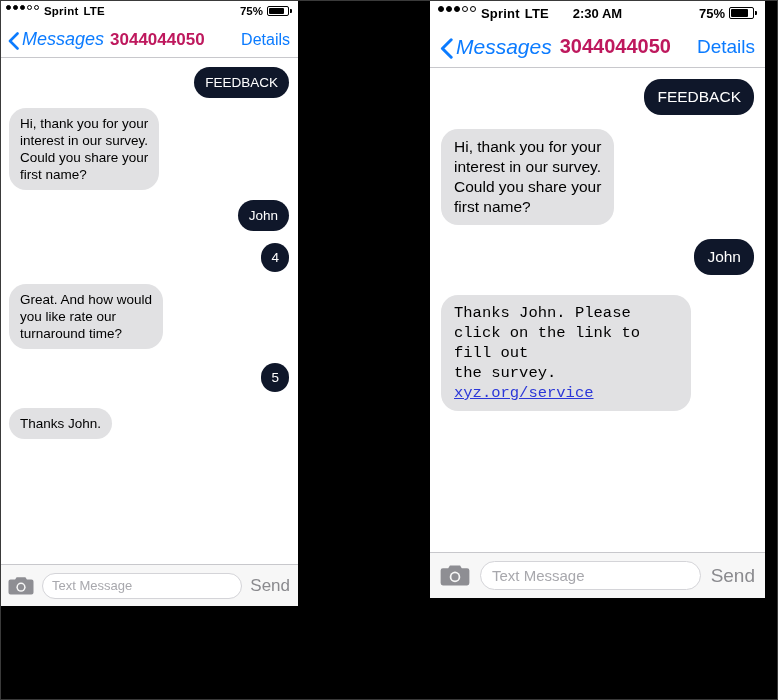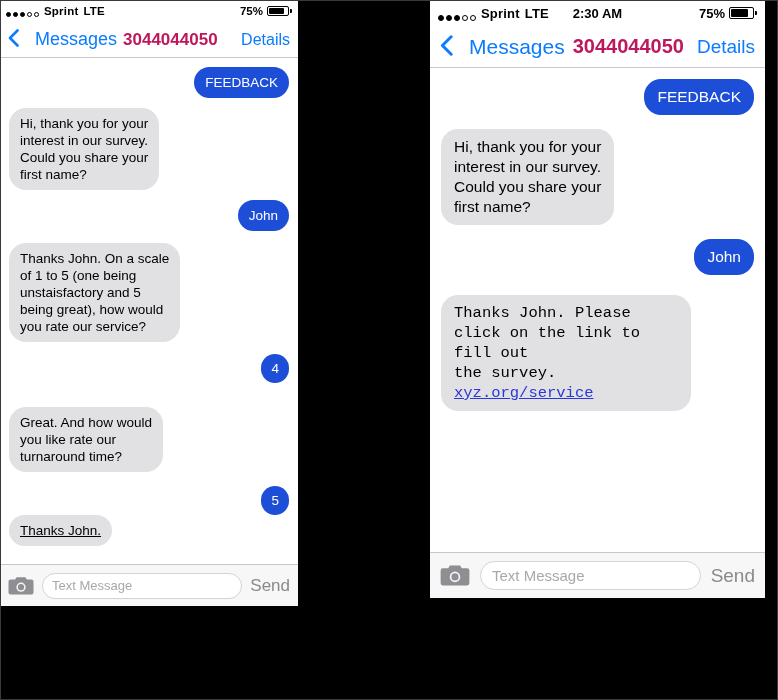--- a/index.html
+++ b/index.html
@@ -38,21 +38,21 @@
     align-items: center;
     flex: none;
     background: #ffffff;
     color: #000000;
     font-weight: bold;
     position: relative;
   }
   #phone-left  .status-bar { height: 22px; padding: 0 6px; font-size: 11.5px; }
   #phone-right .status-bar { height: 26px; padding: 0 8px; font-size: 13px; }
 
-  .sb-left  { display: flex; align-items: flex-end; gap: 5px; }
+  .sb-left  { display: flex; align-items: flex-start; gap: 5px; }
   .sb-right { display: flex; align-items: center; gap: 4px; margin-left: auto; }
 
   .dots { display: flex; align-items: center; gap: 2px; }
   .dot { border-radius: 50%; border: 1px solid #000; }
   #phone-left  .dot { width: 5px; height: 5px; }
   #phone-right .dot { width: 6px; height: 6px; }
   .dot.filled { background: #000; }
   .dot.hollow { background: #fff; }
 
   .carrier, .lte { font-weight: bold; letter-spacing: 0.2px; }
@@ -90,24 +90,25 @@
     align-items: center;
     background: #ffffff;
     border-bottom: 1px solid #c8c8cc;
     position: relative;
   }
   #phone-left  .nav-bar { height: 36px; padding: 0 8px; }
   #phone-right .nav-bar { height: 42px; padding: 0 10px; }
 
   .nav-back {
     display: flex;
-    align-items: flex-start;
+    align-items: flex-end;
     color: #0b7bff;
-    gap: 16px;
+    gap: 3px;
     cursor: pointer;
+    font-style: italic;
   }
   .chevron-left { display: block; }
   #phone-left  .chevron-left { width: 11px; height: 18px; }
   #phone-right .chevron-left { width: 13px; height: 21px; }
 
   .nav-back-label { color: #0b7bff; }
   #phone-left  .nav-back-label { font-size: 18px; }
   #phone-right .nav-back-label { font-size: 21px; }
 
   .nav-title { font-weight: bold; color: #be185d; }
@@ -135,21 +136,21 @@
   .bubble {
     position: relative;
     border-radius: 17px;
     max-width: 80%;
     word-wrap: break-word;
     white-space: pre-line;
   }
   #phone-left  .bubble { font-size: 13.5px; line-height: 17px; padding: 7px 11px; }
   #phone-right .bubble { font-size: 15.5px; line-height: 20px; padding: 8px 13px; }
 
-  .bubble.out { background: #1d4ed8; color: #ffffff; }
+  .bubble.out { background: #0f172a; color: #ffffff; }
   .bubble.in  { background: #e1e1e3; color: #000000; }
 
   
   .bubble.out::after {
     content: "";
     position: absolute;
     right: -5px;
     bottom: 0px;
     width: 16px;
     height: 15px;
@@ -298,39 +299,32 @@
         </div>
         <div class="msg-row in" style="margin-top: 10px;">
           <div class="bubble in">Hi, thank you for your
 interest in our survey.
 Could you share your
 first name?</div>
         </div>
         <div class="msg-row out" style="margin-top: 10px;">
           <div class="bubble out">John</div>
         </div>
-        <div class="msg-row in" style="margin-top: 12px;">
-          <div class="bubble in">Thanks John. On a scale
-of 1 to 5 (one being
-unstaisfactory and 5
-being great), how would
-you rate our service?</div>
-        </div>
         <div class="msg-row out" style="margin-top: 12px;">
           <div class="bubble out rating">4</div>
         </div>
-        <div class="msg-row in" style="margin-top: 24px;">
+        <div class="msg-row in" style="margin-top: 12px;">
           <div class="bubble in">Great. And how would
 you like rate our
 turnaround time?</div>
         </div>
         <div class="msg-row out" style="margin-top: 14px;">
           <div class="bubble out rating">5</div>
         </div>
-        <div class="msg-row in" style="margin-top: 0; text-decoration: underline;">
+        <div class="msg-row in" style="margin-top: 16px;">
           <div class="bubble in">Thanks John.</div>
         </div>
       </div>
 
     <div class="composer">
       <svg class="camera-icon" viewBox="0 0 26 20">
         <path d="M8.6 1.2h8.8l1.5 2.4h4.6a2 2 0 0 1 2 2v11a2 2 0 0 1-2 2H2.5a2 2 0 0 1-2-2v-11a2 2 0 0 1 2-2h4.6z" fill="#8e8e93"></path>
         <circle cx="13" cy="11.2" r="4.6" fill="#f7f7f7"></circle>
         <circle cx="13" cy="11.2" r="3.1" fill="#8e8e93"></circle>
       </svg>

